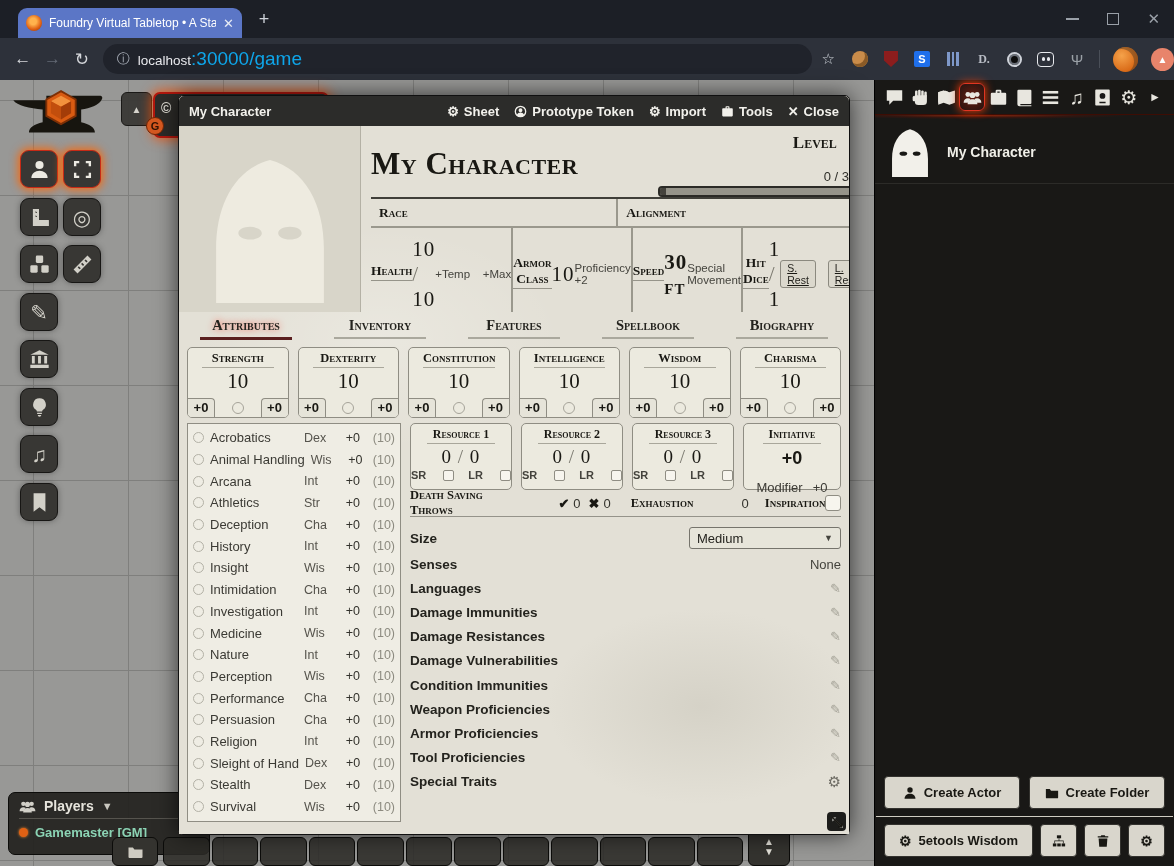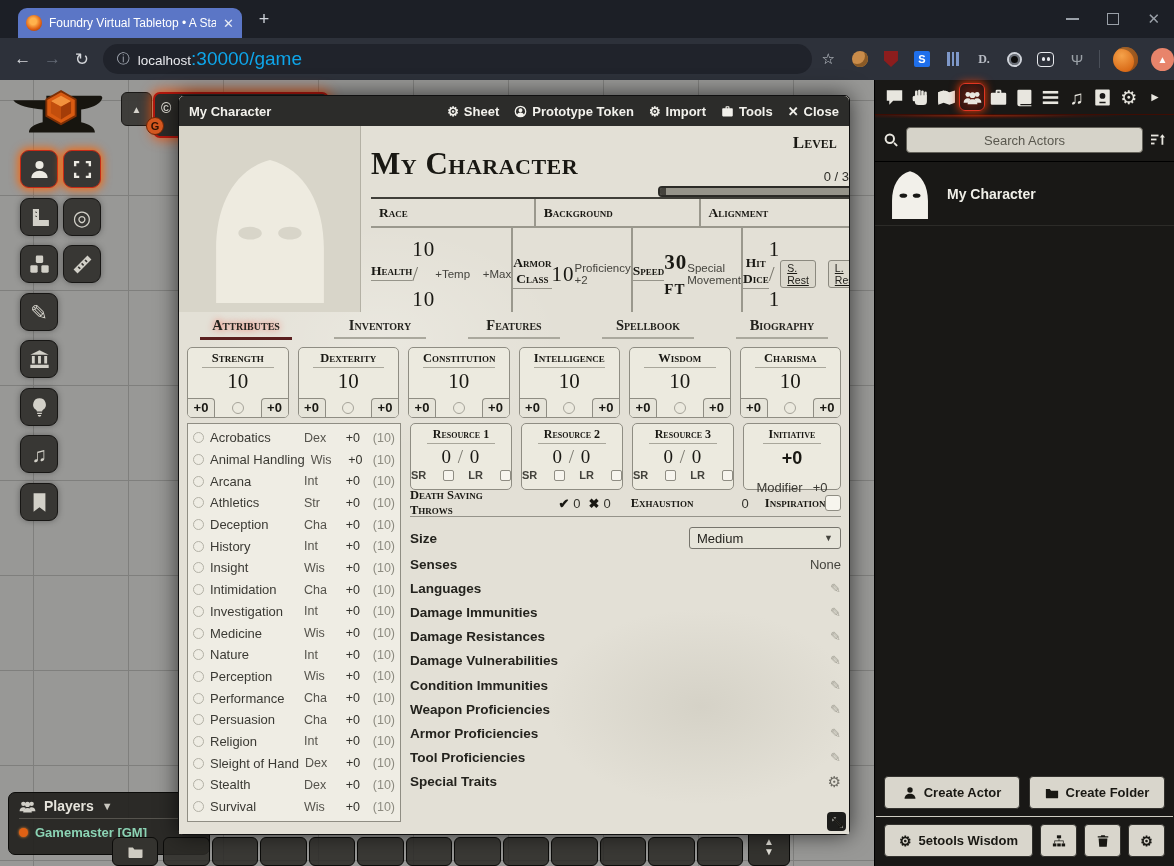--- a/index.html
+++ b/index.html
@@ -519,29 +519,20 @@
           </svg>
         </div>
       <div class="sb-tab">
           <span class="gly">⚙</span>
         </div>
       <div class="sb-tab">
           <span style="font-size:12px">►</span>
         </div>
     </div>
     <div class="sb-glow"></div>
-    <div class="sb-search">
-      <svg>
-          <use href="#sym-search"></use>
-        </svg>
-      <input class="search-input" type="text" placeholder="Search Actors" style="">
-      <svg>
-          <use href="#sym-sort"></use>
-        </svg>
-    </div>
     <div class="actor-item">
       <span class="actor-avatar"><svg>
             <use href="#sym-hood"></use>
           </svg></span>
       <span class="actor-name">My Character</span>
     </div>
     <div class="sb-footer">
       <div class="sb-create">
         <div class="sb-btn">
           <svg>
@@ -624,21 +615,20 @@
                   <span>1</span>
                 </div>
               <div class="xp-line">0 / 300</div>
               <div class="xp-bar">
                   <span class="xp-fill"></span>
                 </div>
             </div>
           </div>
           <div class="details-row">
             <div class="detail sc">Race</div>
-            <div class="detail sc">Background</div>
             <div class="detail sc">Alignment</div>
           </div>
           <div class="stats-row">
             <div class="stat" style="flex:1.15">
               <div class="stat-label sc">Health</div>
               <div class="stat-val"><span>10</span> <span style="color:#7a786e">/</span> <span>10</span></div>
               <div class="stat-sub"><span>+Temp</span>&nbsp;&nbsp;&nbsp;&nbsp;<span>+Max</span></div>
             </div>
             <div class="stat" style="flex:1.1">
               <div class="stat-label sc">Armor Class</div>

